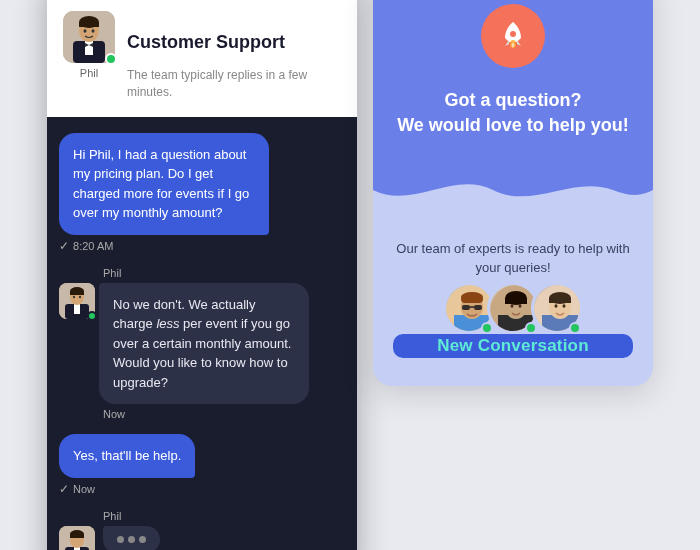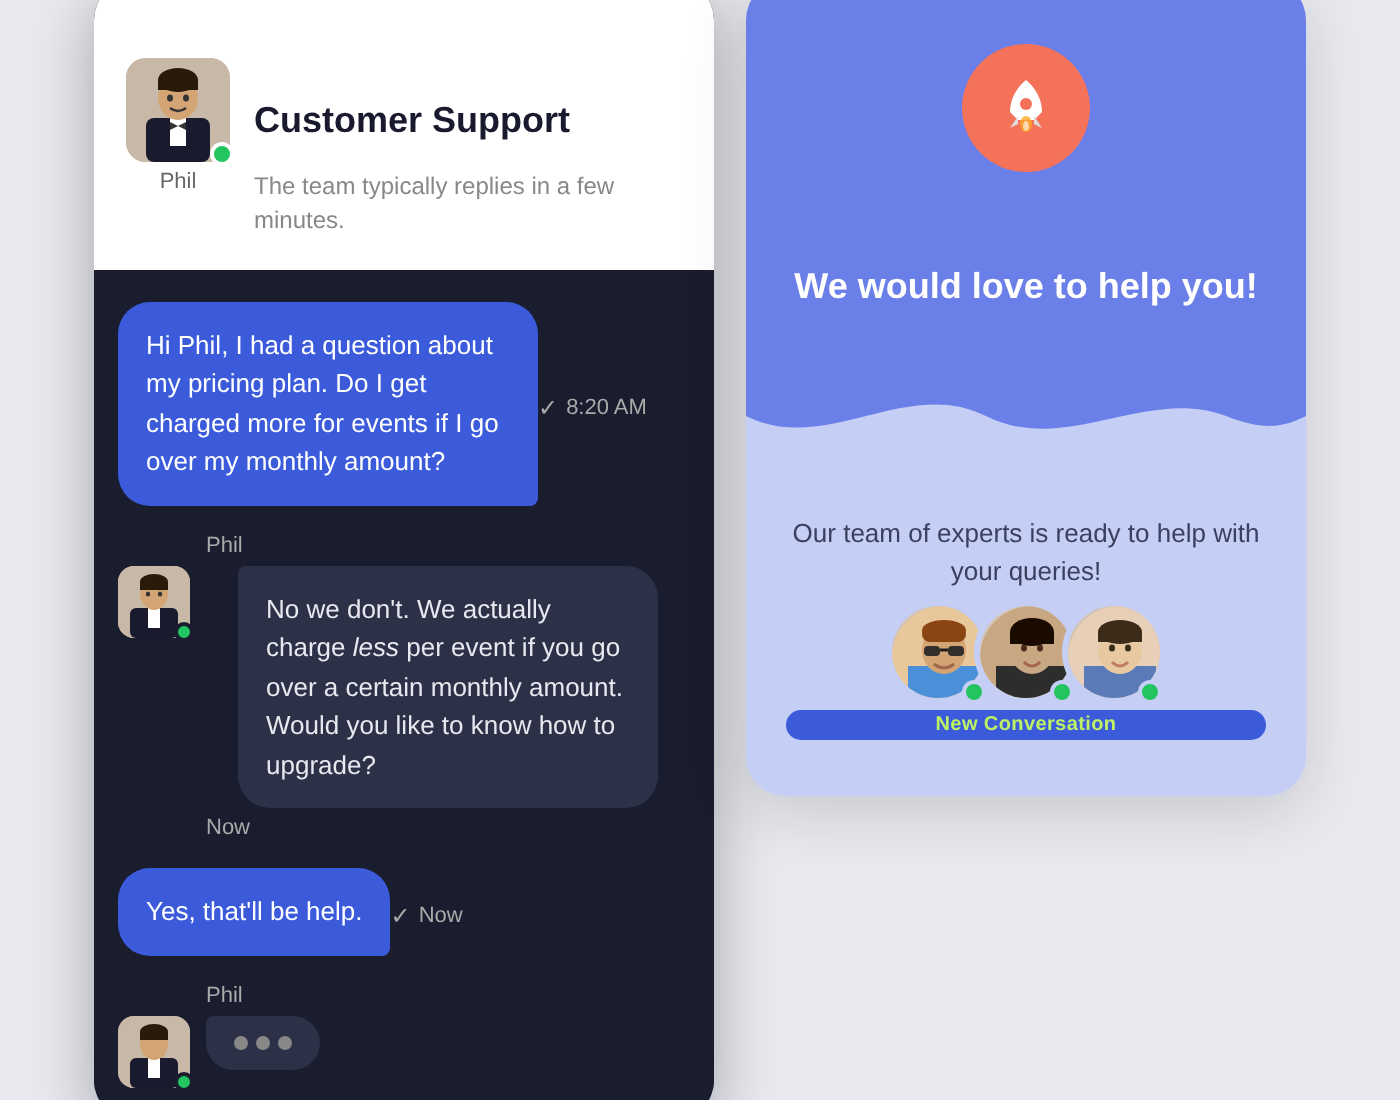--- a/index.html
+++ b/index.html
@@ -87,21 +87,22 @@
       padding: 16px 12px;
       display: flex;
       flex-direction: column;
       gap: 14px;
       background: #1a1d2e;
       min-height: 390px;
     }
     
     .msg-user {
       display: flex;
-      align-items: center;
+      flex-direction: column;
+      align-items: flex-start;
     }
     .bubble-user {
       background: #3b5bdb;
       color: #fff;
       border-radius: 16px 16px 4px 16px;
       padding: 12px 14px;
       font-size: 13px;
       line-height: 1.5;
       max-width: 210px;
     }
@@ -120,21 +121,21 @@
 
     
     .msg-agent {
       display: flex;
       flex-direction: column;
       align-items: flex-start;
     }
     .agent-row {
       display: flex;
       align-items: flex-start;
-      gap: 24px;
+      gap: 4px;
     }
     .agent-avatar-sm {
       position: relative;
       flex-shrink: 0;
     }
     .agent-avatar-sm .avatar-img-sm {
       width: 36px;
       height: 36px;
       border-radius: 8px;
       background: #c8b8a8;
@@ -290,25 +291,25 @@
       position: absolute;
       bottom: 0;
       right: 2px;
     }
     .agents-row-inner {
       display: flex;
       justify-content: center;
     }
     .new-conv-btn {
       background: #3b5bdb;
-      color: #bef264;
+      color: #5eead4;
       border: none;
       border-radius: 10px;
       padding: 2px 28px;
-      font-size: 10px;
+      font-size: 17px;
       font-weight: 600;
       cursor: pointer;
       width: 100%;
       letter-spacing: 0.2px;
     }
   </style>
 </head>
 <body>
 
 <div class="container">
@@ -434,21 +435,21 @@
           <circle cx="16" cy="14" r="3" fill="#f4725a"></circle>
 
           <path d="M12 20 L8 26 L12 24Z" fill="#ddd"></path>
           <path d="M20 20 L24 26 L20 24Z" fill="#ddd"></path>
 
           <ellipse cx="16" cy="24" rx="3" ry="4" fill="#ffa726" opacity="0.8"></ellipse>
           <ellipse cx="16" cy="25" rx="1.5" ry="2.5" fill="#fff" opacity="0.6"></ellipse>
         </svg>
       </div>
       <h3>
-        <br>
+        <span>Got a question?</span><br>
         <span>We would love to help you!</span>
       </h3>
 
       <div class="wave-wrap">
         <svg viewBox="0 0 280 50" xmlns="http://www.w3.org/2000/svg" preserveAspectRatio="none">
           <path d="M0,20 C40,40 80,0 120,20 C160,40 200,5 240,20 C260,28 270,25 280,20 L280,50 L0,50Z" fill="#c5cef5"></path>
         </svg>
       </div>
     </div>
 

